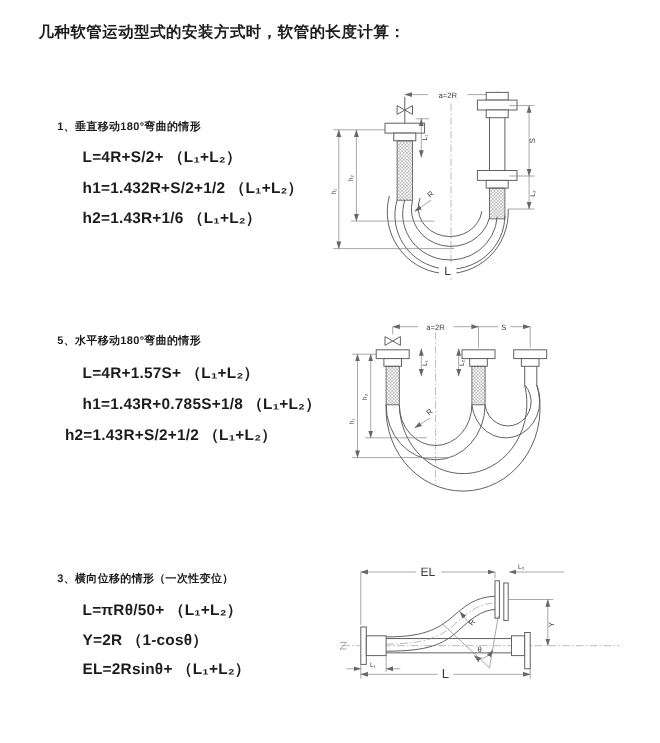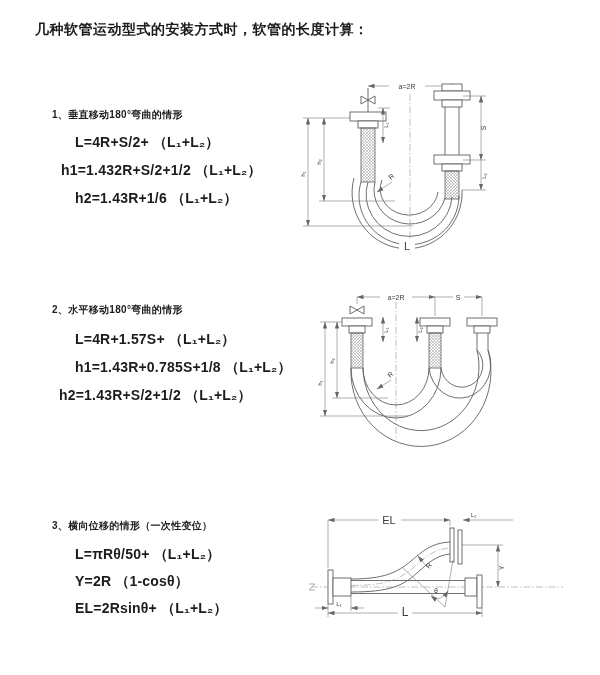--- a/index.html
+++ b/index.html
@@ -45,26 +45,26 @@
       <path d="M0,3 L3,0 M0,0 L3,3" stroke="#8f8f8f" stroke-width="0.45"></path>
     </pattern>
   </defs>
 </svg>
 
 <div class="page-title">几种软管运动型式的安装方式时，软管的长度计算：</div>
 
 <div>
   <div class="sec-heading" style="left:52px;top:108px">1、垂直移动180°弯曲的情形</div>
   <div class="formula" style="left:75px;top:134px">L=4R+S/2+ （L₁+L₂）</div>
-  <div class="formula" style="left:61px;top:162px">h1=1.432R+S/2+1/2 （L₁+L₂）</div>
+  <div class="formula" style="left:75px;top:162px">h1=1.432R+S/2+1/2 （L₁+L₂）</div>
   <div class="formula" style="left:75px;top:190px">h2=1.43R+1/6 （L₁+L₂）</div>
 </div>
 
 <div>
-  <div class="sec-heading" style="left:52px;top:303px">2、水平移动180°弯曲的情形</div>
+  <div class="sec-heading" style="left:52px;top:303px">5、水平移动180°弯曲的情形</div>
   <div class="formula" style="left:75px;top:331px">L=4R+1.57S+ （L₁+L₂）</div>
   <div class="formula" style="left:75px;top:359px">h1=1.43R+0.785S+1/8 （L₁+L₂）</div>
   <div class="formula" style="left:59px;top:387px">h2=1.43R+S/2+1/2 （L₁+L₂）</div>
 </div>
 
 <div>
   <div class="sec-heading" style="left:52px;top:519px">3、横向位移的情形（一次性变位）</div>
   <div class="formula" style="left:75px;top:546px">L=πRθ/50+ （L₁+L₂）</div>
   <div class="formula" style="left:75px;top:573px">Y=2R （1-cosθ）</div>
   <div class="formula" style="left:75px;top:600px">EL=2Rsinθ+ （L₁+L₂）</div>

